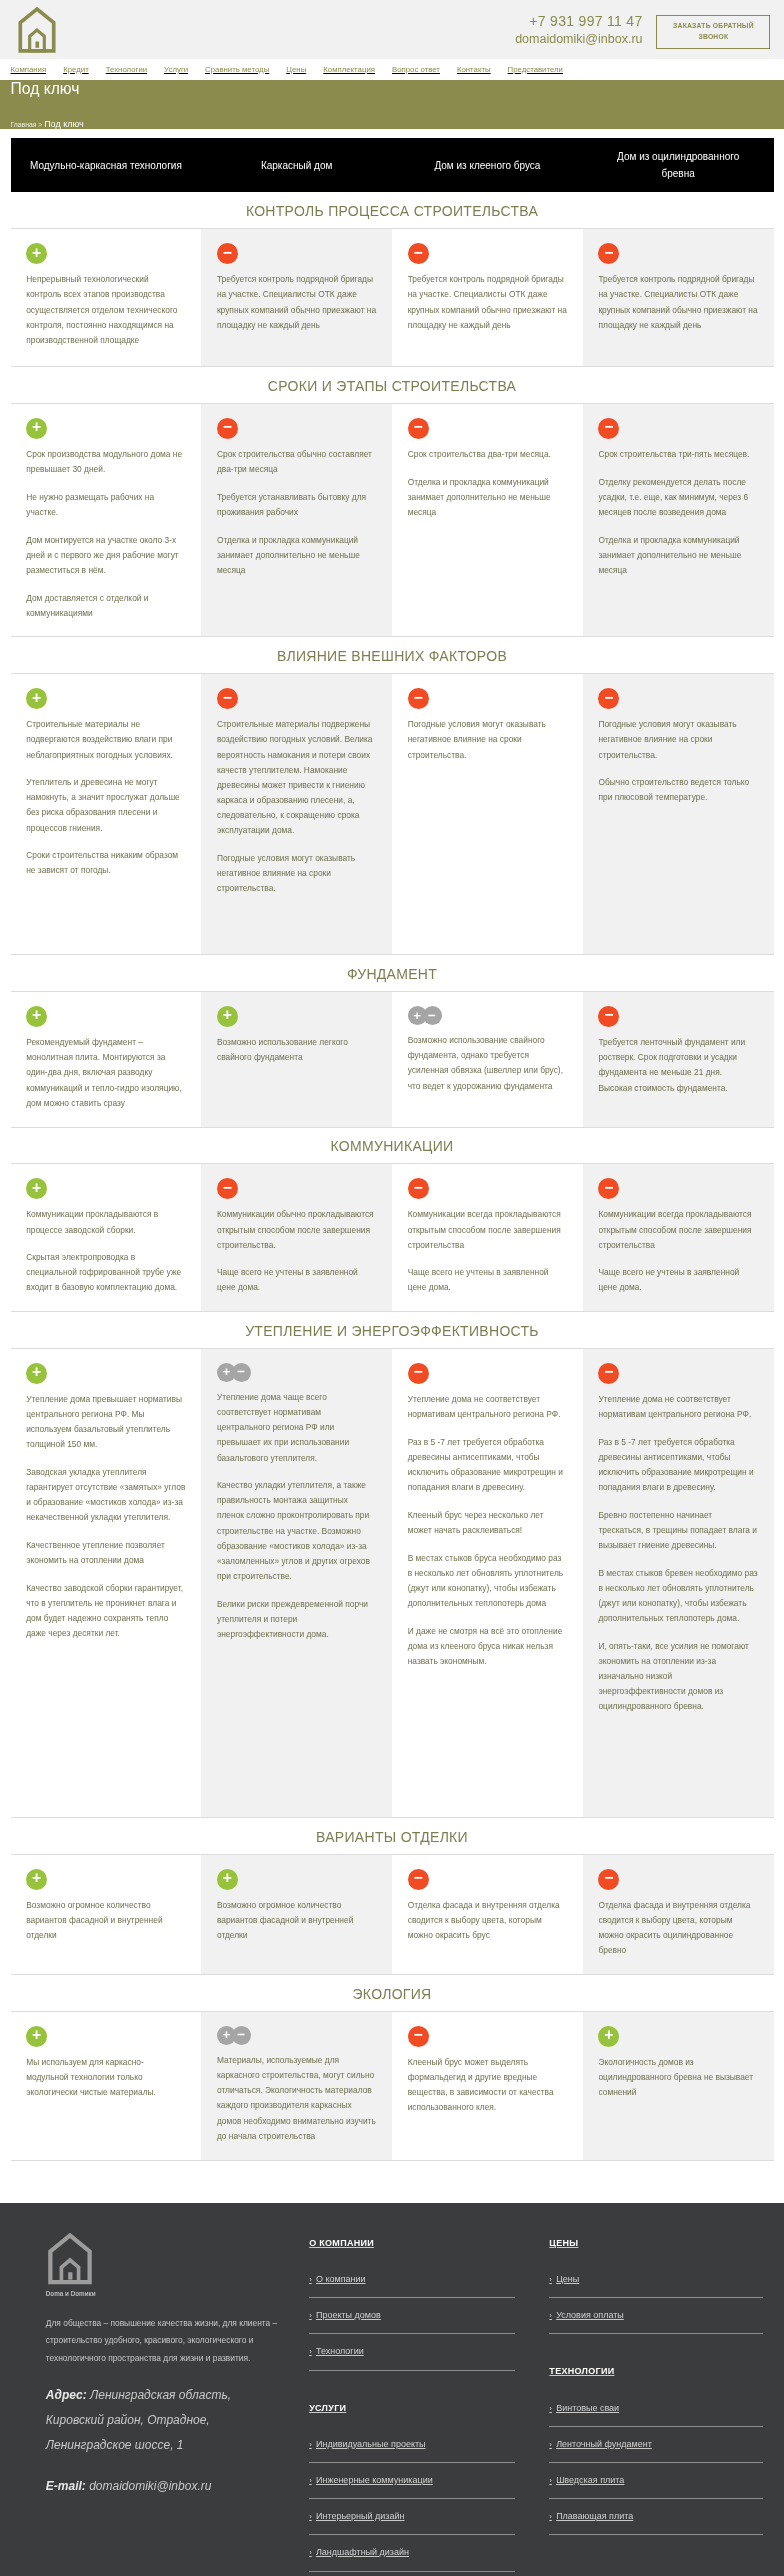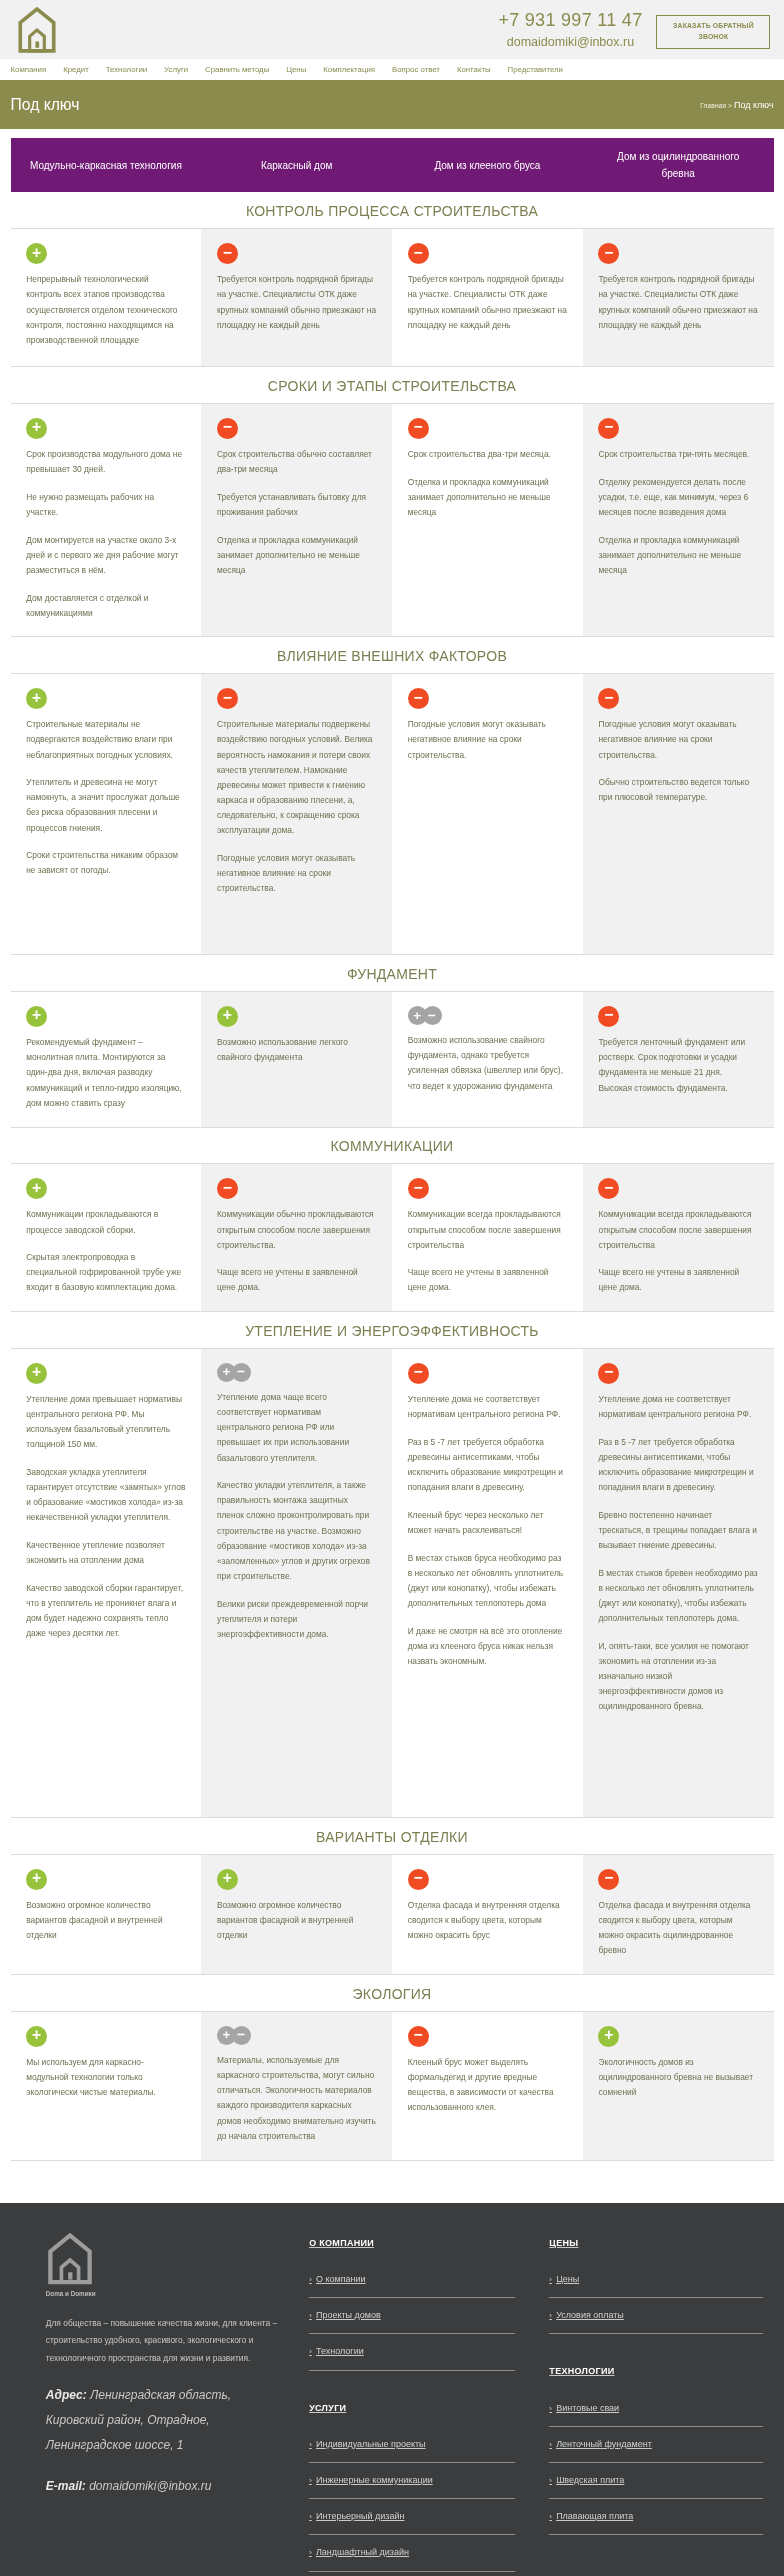--- a/index.html
+++ b/index.html
@@ -4,40 +4,40 @@
 <style>
   * { margin:0; padding:0; box-sizing:border-box; }
   html,body { width:784px; background:#ffffff; font-family:"Liberation Sans","DejaVu Sans",sans-serif; }
   .wrap { width:763px; margin:0 auto; }
 
   
   .site-header { background:#f1f1f1; height:59px; }
   .site-header .wrap { display:flex; align-items:center; height:100%; position:relative; }
   .logo { width:38px; height:46px; margin-left:7.3px; }
   .header-contacts { position:absolute; right:131px; text-align:center; color:#8a8b4c; }
-  .header-phone { font-size:18px; letter-spacing:0.3px; }
+  .header-phone { font-size:14px; letter-spacing:0.3px;text-align:right; }
   .header-email { font-size:12.5px; margin-top:3.1px; }
   .callback-btn { position:absolute; right:3.1px; top:14.6px; border:1px solid #8a8b4c; color:#8a8b4c;
     background:transparent; font-size:6.8px; font-weight:bold; letter-spacing:0.2px; text-transform:uppercase;
     padding:5.8px 7.3px; width:114px; line-height:1.5; cursor:pointer; font-family:inherit; }
 
   
   .main-nav { background:#ffffff; height:21px; }
-  .main-nav .wrap { display:flex; align-items:center; height:100%; }
+  .main-nav .wrap { display:flex; align-items:center; height:100%;text-decoration:underline; }
   .main-nav a { color:#8a8b4c; font-size:7.8px; text-decoration:none; margin-right:17px; white-space:nowrap; }
 
   
   .page-banner { background:#8a8b4c; height:49px; color:#fff; }
-  .page-banner .wrap { display:flex; align-items:center; justify-content:space-between; height:100%; }
+  .page-banner .wrap { display:flex; align-items:flex-start; justify-content:space-between; height:100%;flex-direction:column; }
   .page-title { font-size:15.7px; font-weight:normal; }
   .breadcrumb { font-size:6.8px; color:#f2f2e4; }
   .breadcrumb .bc-cur { font-size:9px; color:#fff; }
 
   
-  .col-heads { background:#701a75; margin-top:9.4px; min-height:54px; display:flex; }
+  .col-heads { background:#000000; margin-top:9.4px; min-height:54px; display:flex; }
   .col-heads .col-head { width:25%; color:#fff; font-size:10px; line-height:1.7; text-align:center;
     display:flex; align-items:center; justify-content:center; padding:7.3px 18px; }
   .section-title { text-align:center; color:#7c7e51; font-size:14px; letter-spacing:0.3px;
     text-transform:uppercase; padding:10.5px 0 9.4px; }
   .crow { display:flex; border-top:0.5px solid #dcdcdc; border-bottom:0.5px solid #dcdcdc; }
   .ccell { width:25%; padding:13.6px 15.7px 15.7px; font-size:8.4px; line-height:1.8; color:#6e704f; }
   .ccell:nth-child(even) { background:#f1f1f1; }
   .ccell p { margin-top:12.5px; }
   .ccell p:first-of-type { margin-top:8.4px; }
   .ic { display:inline-flex; align-items:center; justify-content:center; width:21px; height:21px;

